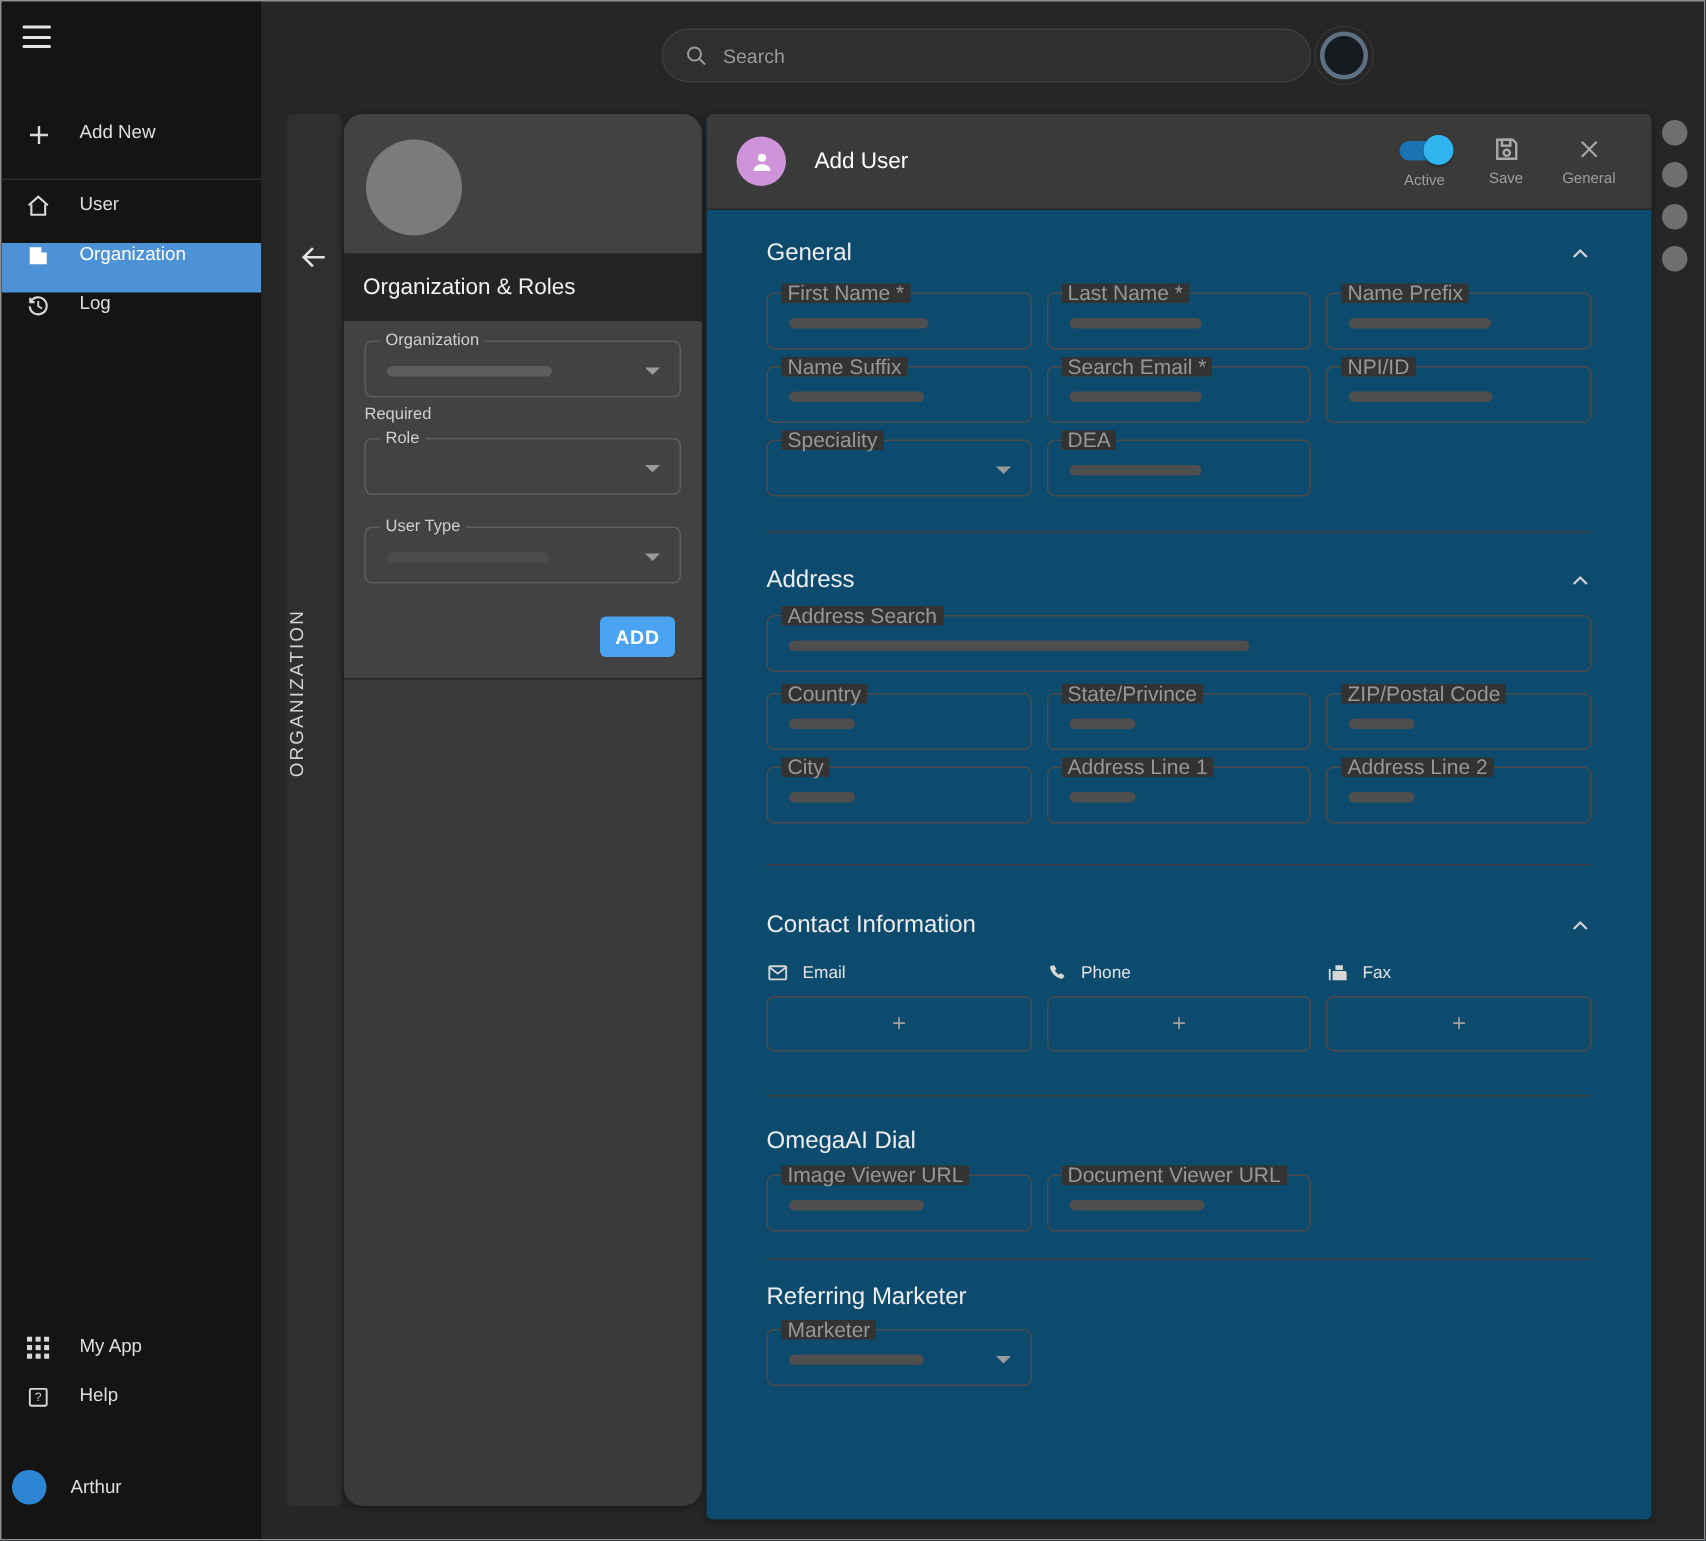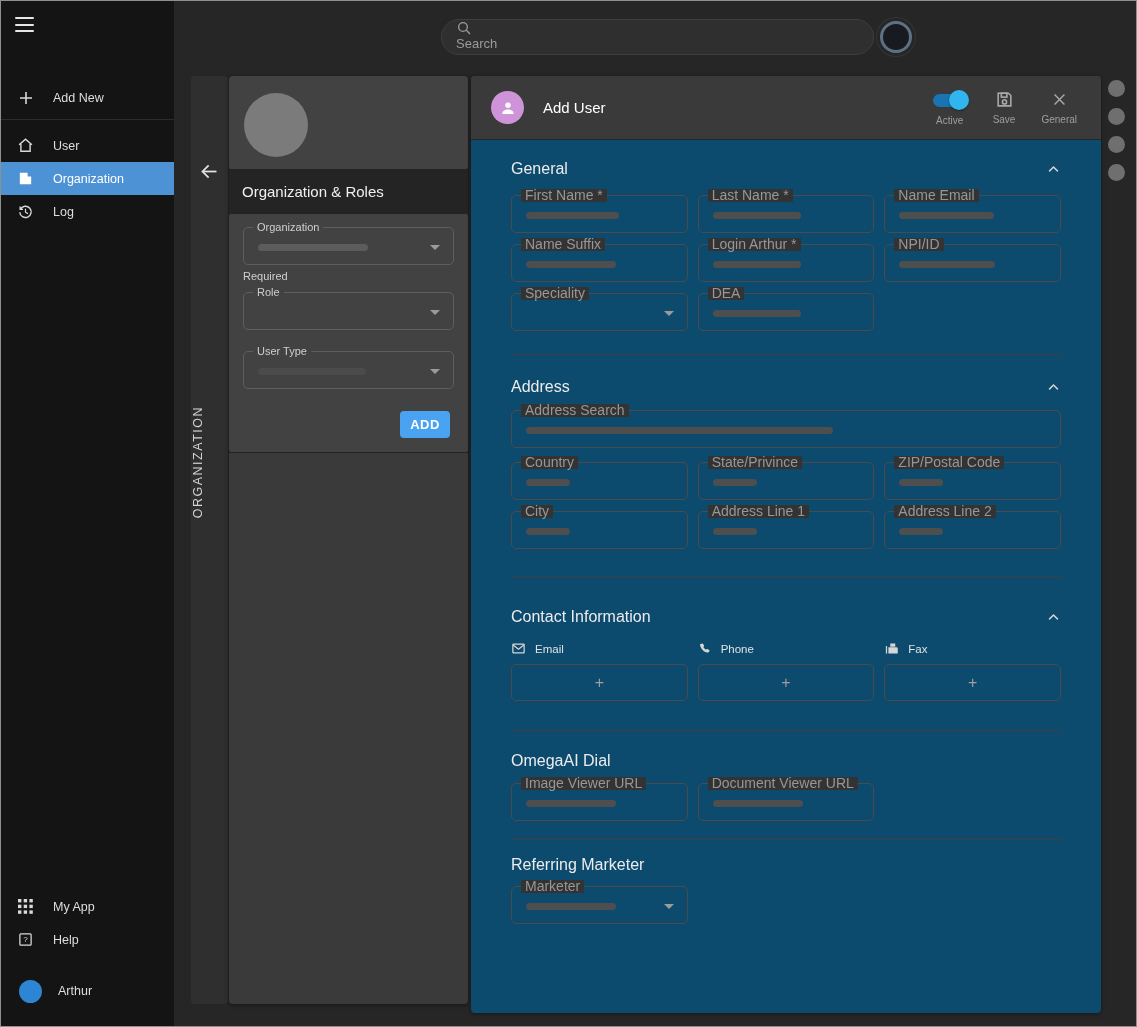--- a/index.html
+++ b/index.html
@@ -10,59 +10,59 @@
     background:#262626; overflow:hidden;
     border:1px solid #8f8f8f;
   }
 
   
   .sidebar { position:absolute; left:0; top:0; width:173px; height:100%;
     background:#141414; display:flex; flex-direction:column; }
   .hamburger { position:absolute; left:14px; top:16px; width:19px; height:15px;
     display:flex; flex-direction:column; justify-content:space-between; cursor:pointer; }
   .hamburger span { display:block; height:2px; background:#e6e6e6; border-radius:1px; }
-  .side-row { height:33px; display:flex; align-items:center; padding-left:16px;
+  .side-row { height:33px; display:flex; align-items:flex-start; padding-left:16px;
     color:#dedede; font-size:12.5px; cursor:pointer; }
   .side-row .ic { width:17px; height:17px; margin-right:19px; color:#d9d9d9;
     display:flex; align-items:center; justify-content:center; flex:none; }
   .side-row.selected { background:#4e92d6; color:#ffffff; }
   .side-row.selected .ic { color:#ffffff; }
   .side-divider { height:1px; background:#2d2d2d; margin-top:5px; }
   .side-top-group { margin-top:80px; }
   .side-nav-group { margin-top:9px; }
   .side-bottom { margin-top:auto; padding-bottom:14px; }
-  .user-row { height:42px; display:flex; align-items:center; padding-left:18px;
+  .user-row { height:42px; display:flex; align-items:center; padding-left:7px;
     color:#dedede; font-size:12.5px; cursor:pointer; margin-top:14px; }
   .user-avatar { width:23px; height:23px; border-radius:50%; background:#2d86d3;
     margin-right:16px; flex:none; }
 
   
   .search-pill { position:absolute; left:440px; top:18px; width:433px; height:36px;
     background:#2f2f2f; border:1px solid #3e3e3e; border-radius:18px;
-    display:flex; padding:0 14px;flex-direction:column; }
+    display:flex; align-items:center; padding:0 14px; }
   .search-pill svg { flex:none; margin-right:10px; }
   .search-pill input { background:transparent; border:none; outline:none;
     color:#cfcfcf; font-size:13px; width:100%; font-family:inherit; }
   .search-pill input::placeholder { color:#9b9b9b; }
   .spinner-ring { position:absolute; left:879px; top:20px; width:32px; height:32px;
     border-radius:50%; border:3px solid #5d7084; background:#171b20;
     box-shadow:0 0 0 3px #262626, 0 0 0 4px #343434; cursor:pointer; }
 
   
   .strip { position:absolute; left:190px; top:75px; width:37px; height:928px;
     background:#2f2f2f; border-radius:4px; }
   .strip .back { position:absolute; left:8px; top:85px; width:21px; height:21px;
     color:#e3e3e3; cursor:pointer; }
   .strip .vlabel { position:absolute; left:0; top:330px; width:37px;
     writing-mode:vertical-rl; transform:rotate(180deg);
     color:#d4d4d4; font-size:12.5px; letter-spacing:1.5px; text-align:center; }
 
   
   .org-panel { position:absolute; left:228px; top:75px; width:239px; height:928px;
-    border-radius:2px; overflow:hidden; display:flex; flex-direction:column;
+    border-radius:13px; overflow:hidden; display:flex; flex-direction:column;
     background:#242424; box-shadow:0 1px 4px rgba(0,0,0,.4); }
   .org-avatar-card { height:93px; background:#424242; border-radius:4px 4px 2px 2px; position:relative; }
   .org-avatar { position:absolute; left:15px; top:17px; width:64px; height:64px;
     border-radius:50%; background:#7b7b7b; }
   .org-title-band { height:45px; display:flex; align-items:center; padding-left:13px;
     color:#f0f0f0; font-size:15px; font-weight:500; background:#242424; }
   .org-form-card { background:#424242; border-radius:2px; padding:13px 14px 14px 14px; }
   .org-rest { flex:1; background:#3a3a3a; margin-top:1px; border-radius:0 0 4px 4px; }
 
   
@@ -303,29 +303,29 @@
       <div class="grid3" style="margin-top:17px;">
         <div class="field">
           <span class="flabel">First Name *</span>
           <span class="skel" style="width:93px;"></span>
         </div>
         <div class="field">
           <span class="flabel">Last Name *</span>
           <span class="skel" style="width:88px;"></span>
         </div>
         <div class="field">
-          <span class="flabel">Name Email</span>
+          <span class="flabel">Name Prefix</span>
           <span class="skel" style="width:95px;"></span>
         </div>
         <div class="field">
           <span class="flabel">Name Suffix</span>
           <span class="skel" style="width:90px;"></span>
         </div>
         <div class="field">
-          <span class="flabel">Login Arthur *</span>
+          <span class="flabel">Search Email *</span>
           <span class="skel" style="width:88px;"></span>
         </div>
         <div class="field">
           <span class="flabel">NPI/ID</span>
           <span class="skel" style="width:96px;"></span>
         </div>
         <div class="field">
           <span class="flabel">Speciality</span>
           <span class="ddl"></span>
         </div>

